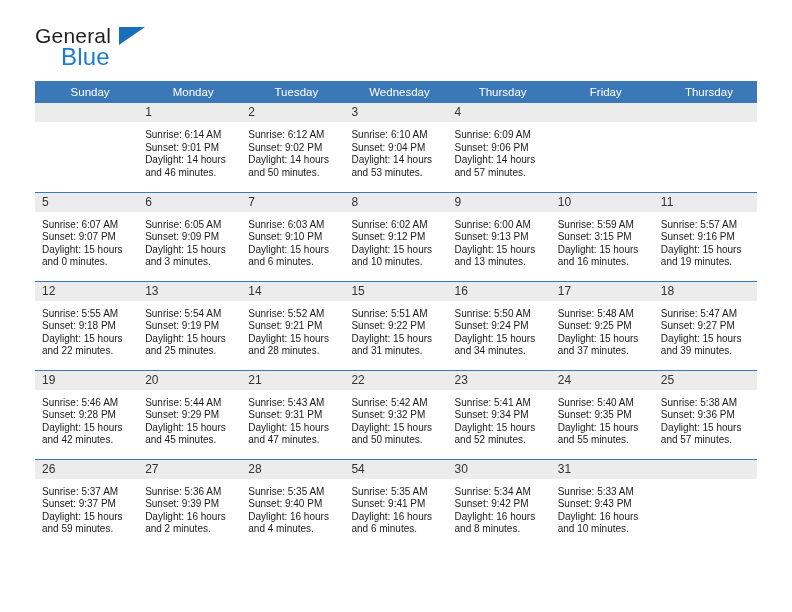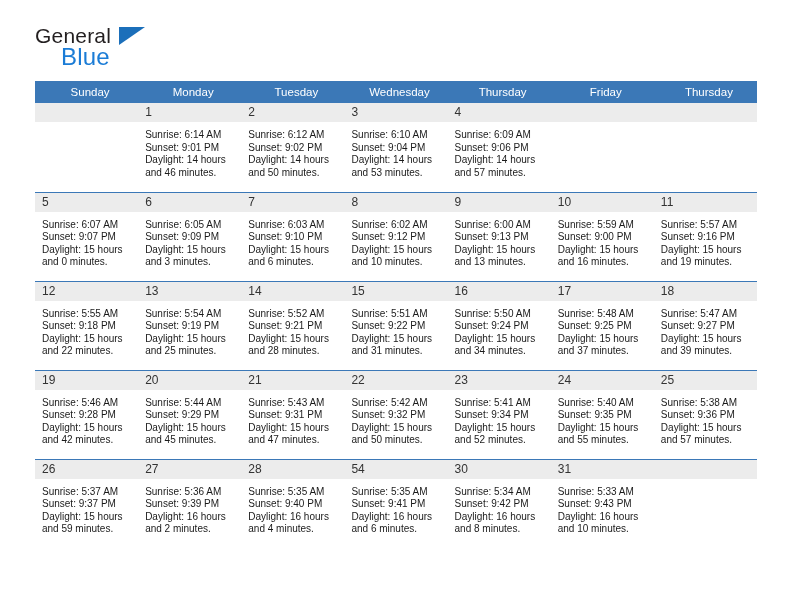--- a/index.html
+++ b/index.html
@@ -277,21 +277,21 @@
                 <div>Sunset: 9:13 PM</div>
                 <div class="daylight">Daylight: 15 hours and 13 minutes.</div>
               </div>
             </div>
           </td>
           <td>
             <div class="daycell">
               <div class="daynum">10</div>
               <div class="info">
                 <div>Sunrise: 5:59 AM</div>
-                <div>Sunset: 9:00 PM</div>
+                <div>Sunset: 3:15 PM</div>
                 <div class="daylight">Daylight: 15 hours and 16 minutes.</div>
               </div>
             </div>
           </td>
           <td>
             <div class="daycell">
               <div class="daynum">11</div>
               <div class="info">
                 <div>Sunrise: 5:57 AM</div>
                 <div>Sunset: 9:16 PM</div>

